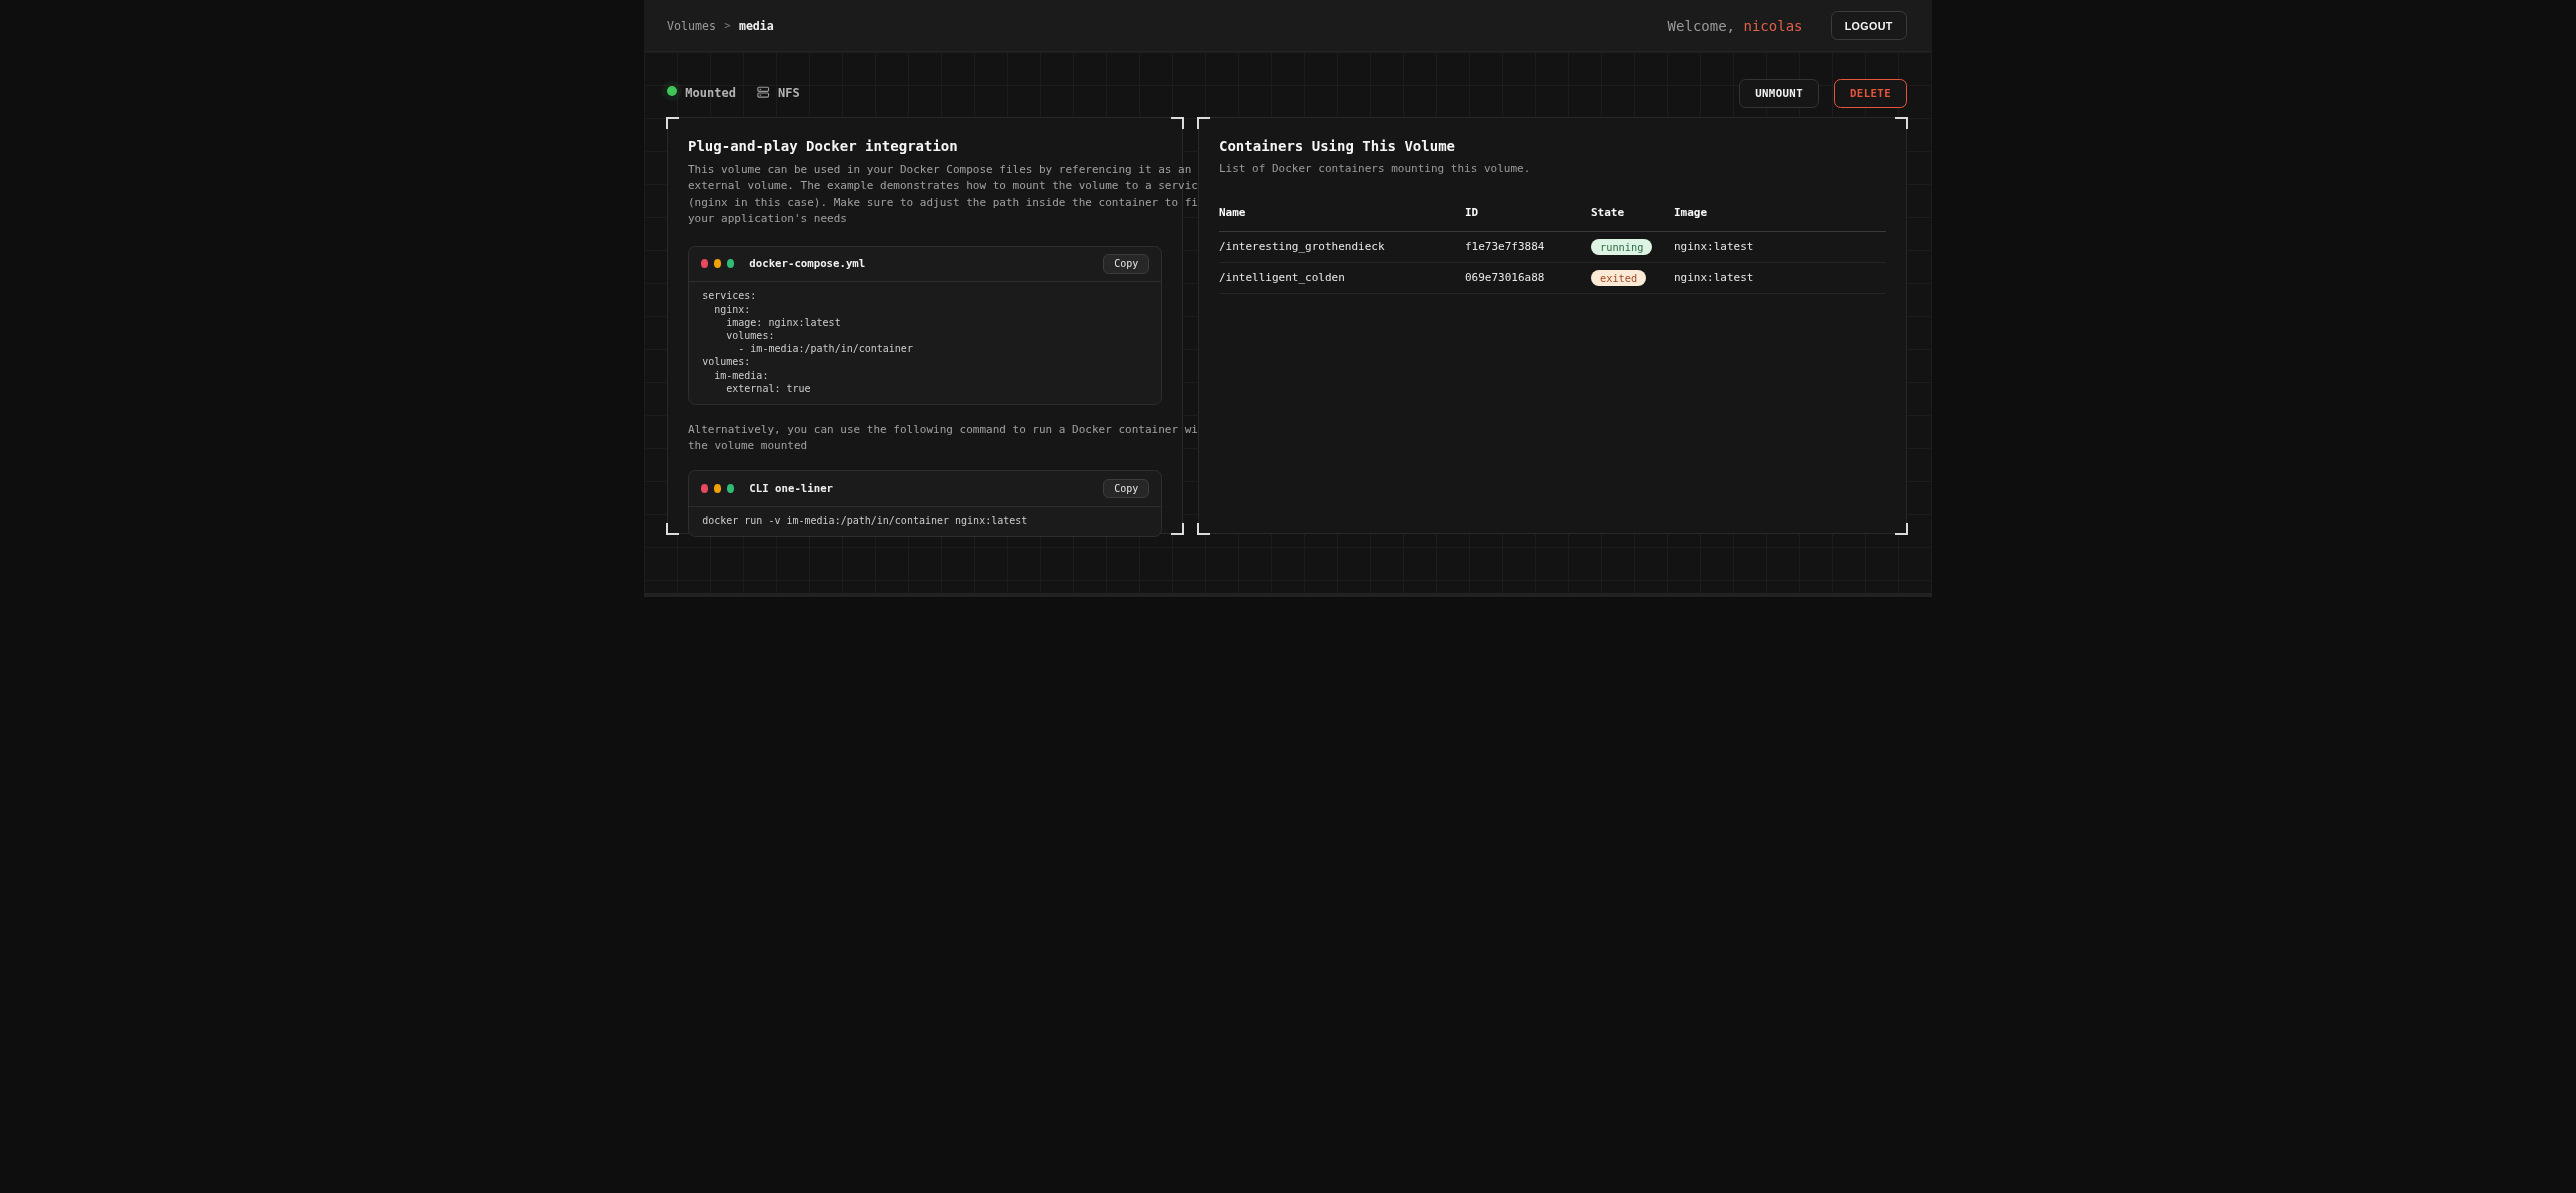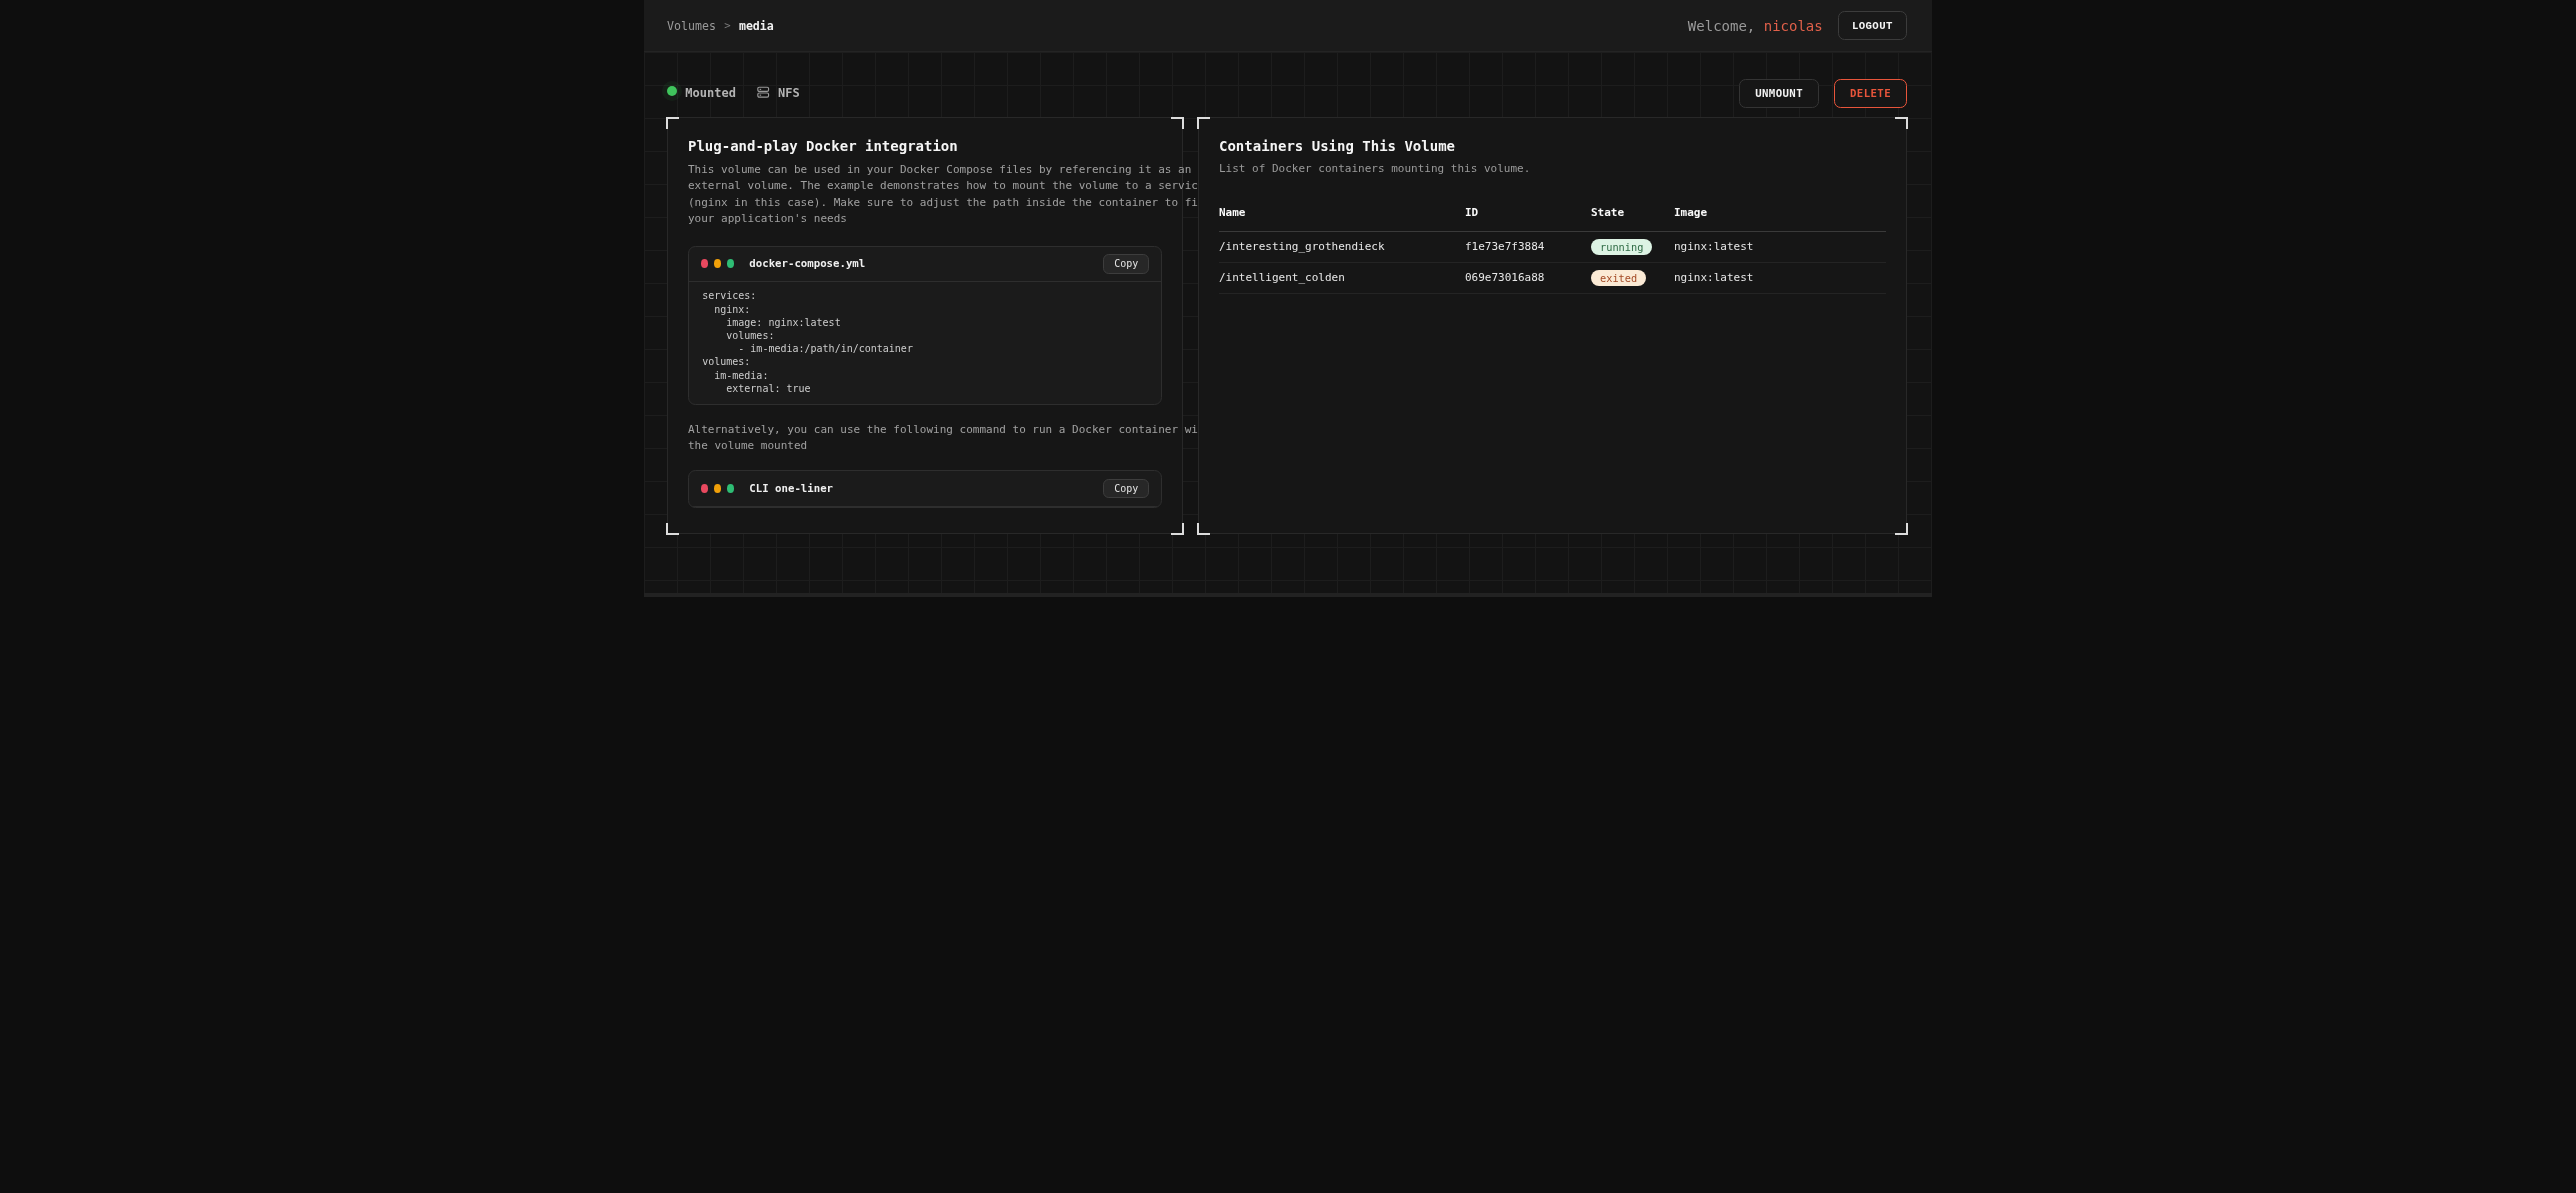--- a/index.html
+++ b/index.html
@@ -26,23 +26,23 @@
     padding:0 25px 0 23px;
   }
   .breadcrumb { font-size:11.6px; color:#9a9a9a; display:flex; gap:8.3px; align-items:center; }
   .breadcrumb .crumb-parent { color:#9a9a9a; }
   .breadcrumb .crumb-sep { color:#7d7d7d; font-size:10.7px; }
   .breadcrumb .crumb-current { color:#f2f2f2; font-weight:bold; }
   .topbar-right { display:flex; align-items:center; gap:15px; }
   .welcome { font-size:14px; color:#9a9a9a;margin-left:37px; }
   .welcome .username { color:#e0604a; }
   .btn-logout {
-    font-family:Liberation Mono, monospace; font-size:10.7px; font-weight:bold; letter-spacing:0.4px;
+    font-family:Liberation Sans, sans-serif; font-size:10.7px; font-weight:bold; letter-spacing:0.4px;
     color:#f5f5f5; background:#191919; border:0.8px solid #3c3c3c; border-radius:6.6px;
-    padding:7.4px 13.2px; cursor:pointer;
+    padding:7.4px 13.2px; cursor:pointer;margin-left:13px;
   }
 
   
   .main { padding:0 25px 0 23px; }
   .status-row { margin-top:26.5px; display:flex; align-items:center; }
   .status-item { display:flex; gap:8.3px; margin-right:21.5px; }
   .dot-mounted {
     width:10px; height:10px; border-radius:50%; background:#3fc55c;
     box-shadow:0 0 0 5px rgba(63,197,92,0.07);
   }
@@ -213,20 +213,21 @@
         <div class="codeblock" style="margin-top:15.7px;">
           <div class="codeblock-header">
             <span class="traffic">
                 <i class="t-red"></i>
                 <i class="t-amber"></i>
                 <i class="t-green"></i>
               </span>
             <span class="codeblock-name">CLI one-liner</span>
             <button class="btn-copy">Copy</button>
           </div>
+          <pre>docker run -v im-media:/path/in/container nginx:latest</pre>
         </div>
       </section>
 
       <section class="panel panel-right">
         <i class="corner tl"></i>
         <i class="corner tr"></i>
         <i class="corner bl"></i>
         <i class="corner br"></i>
 
         <h2 class="panel-title">Containers Using This Volume</h2>

